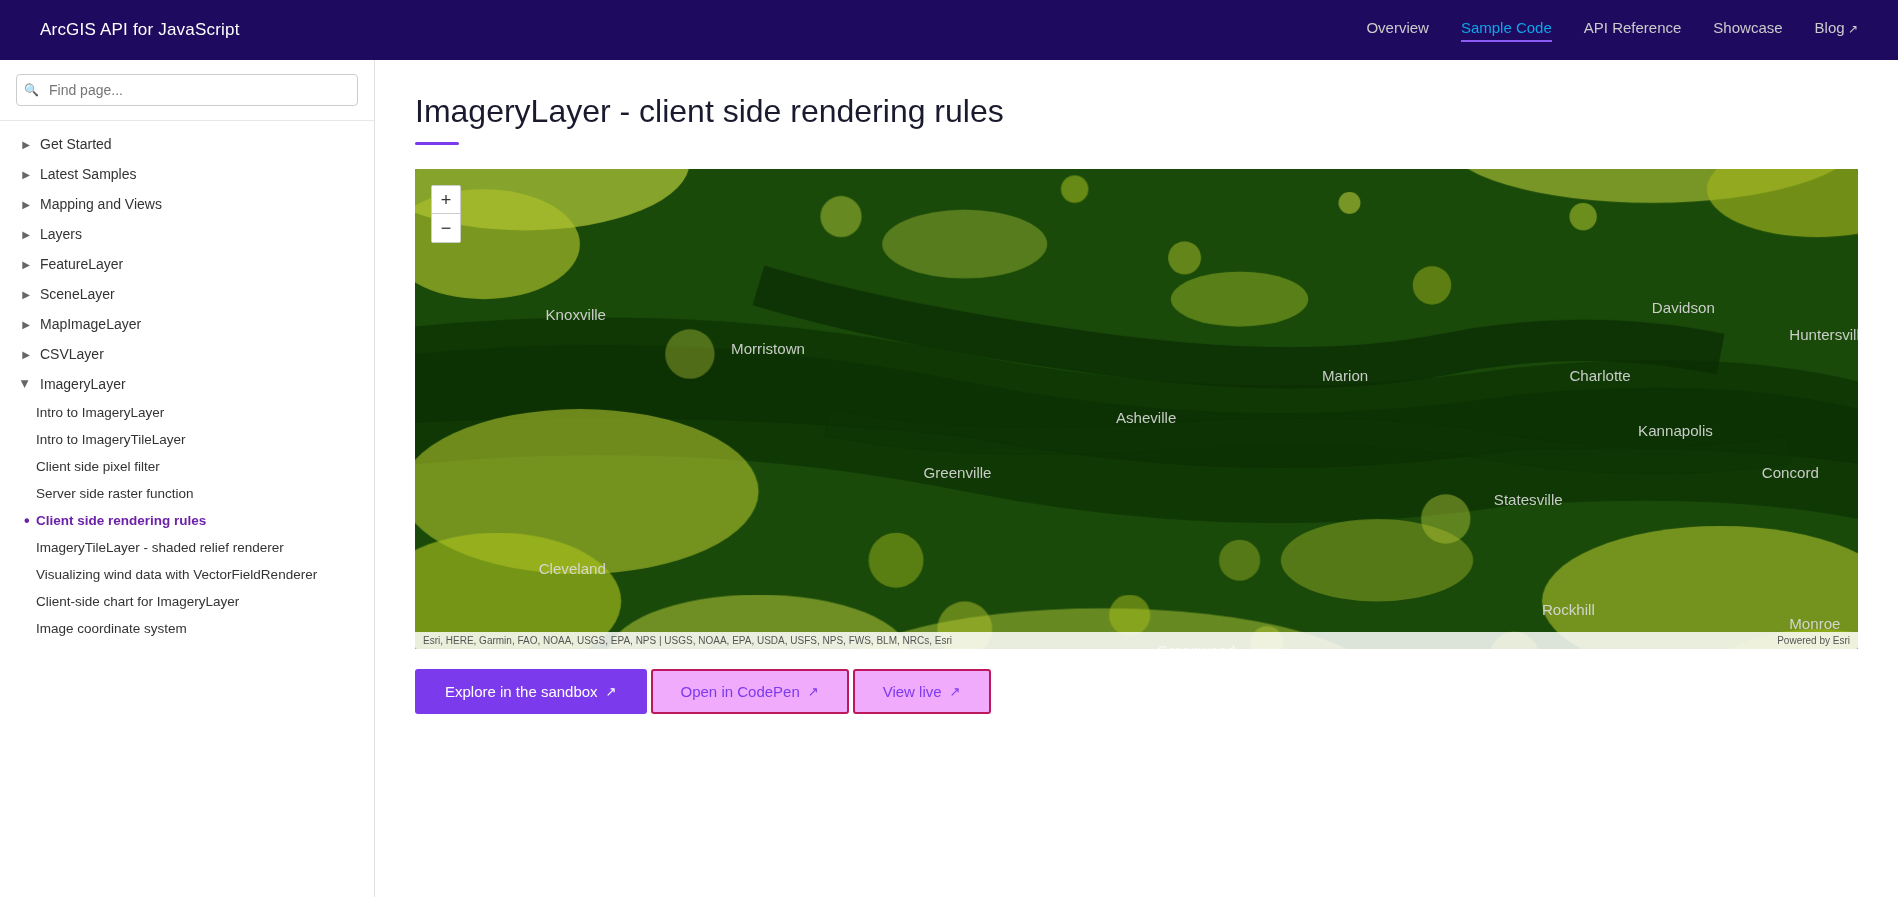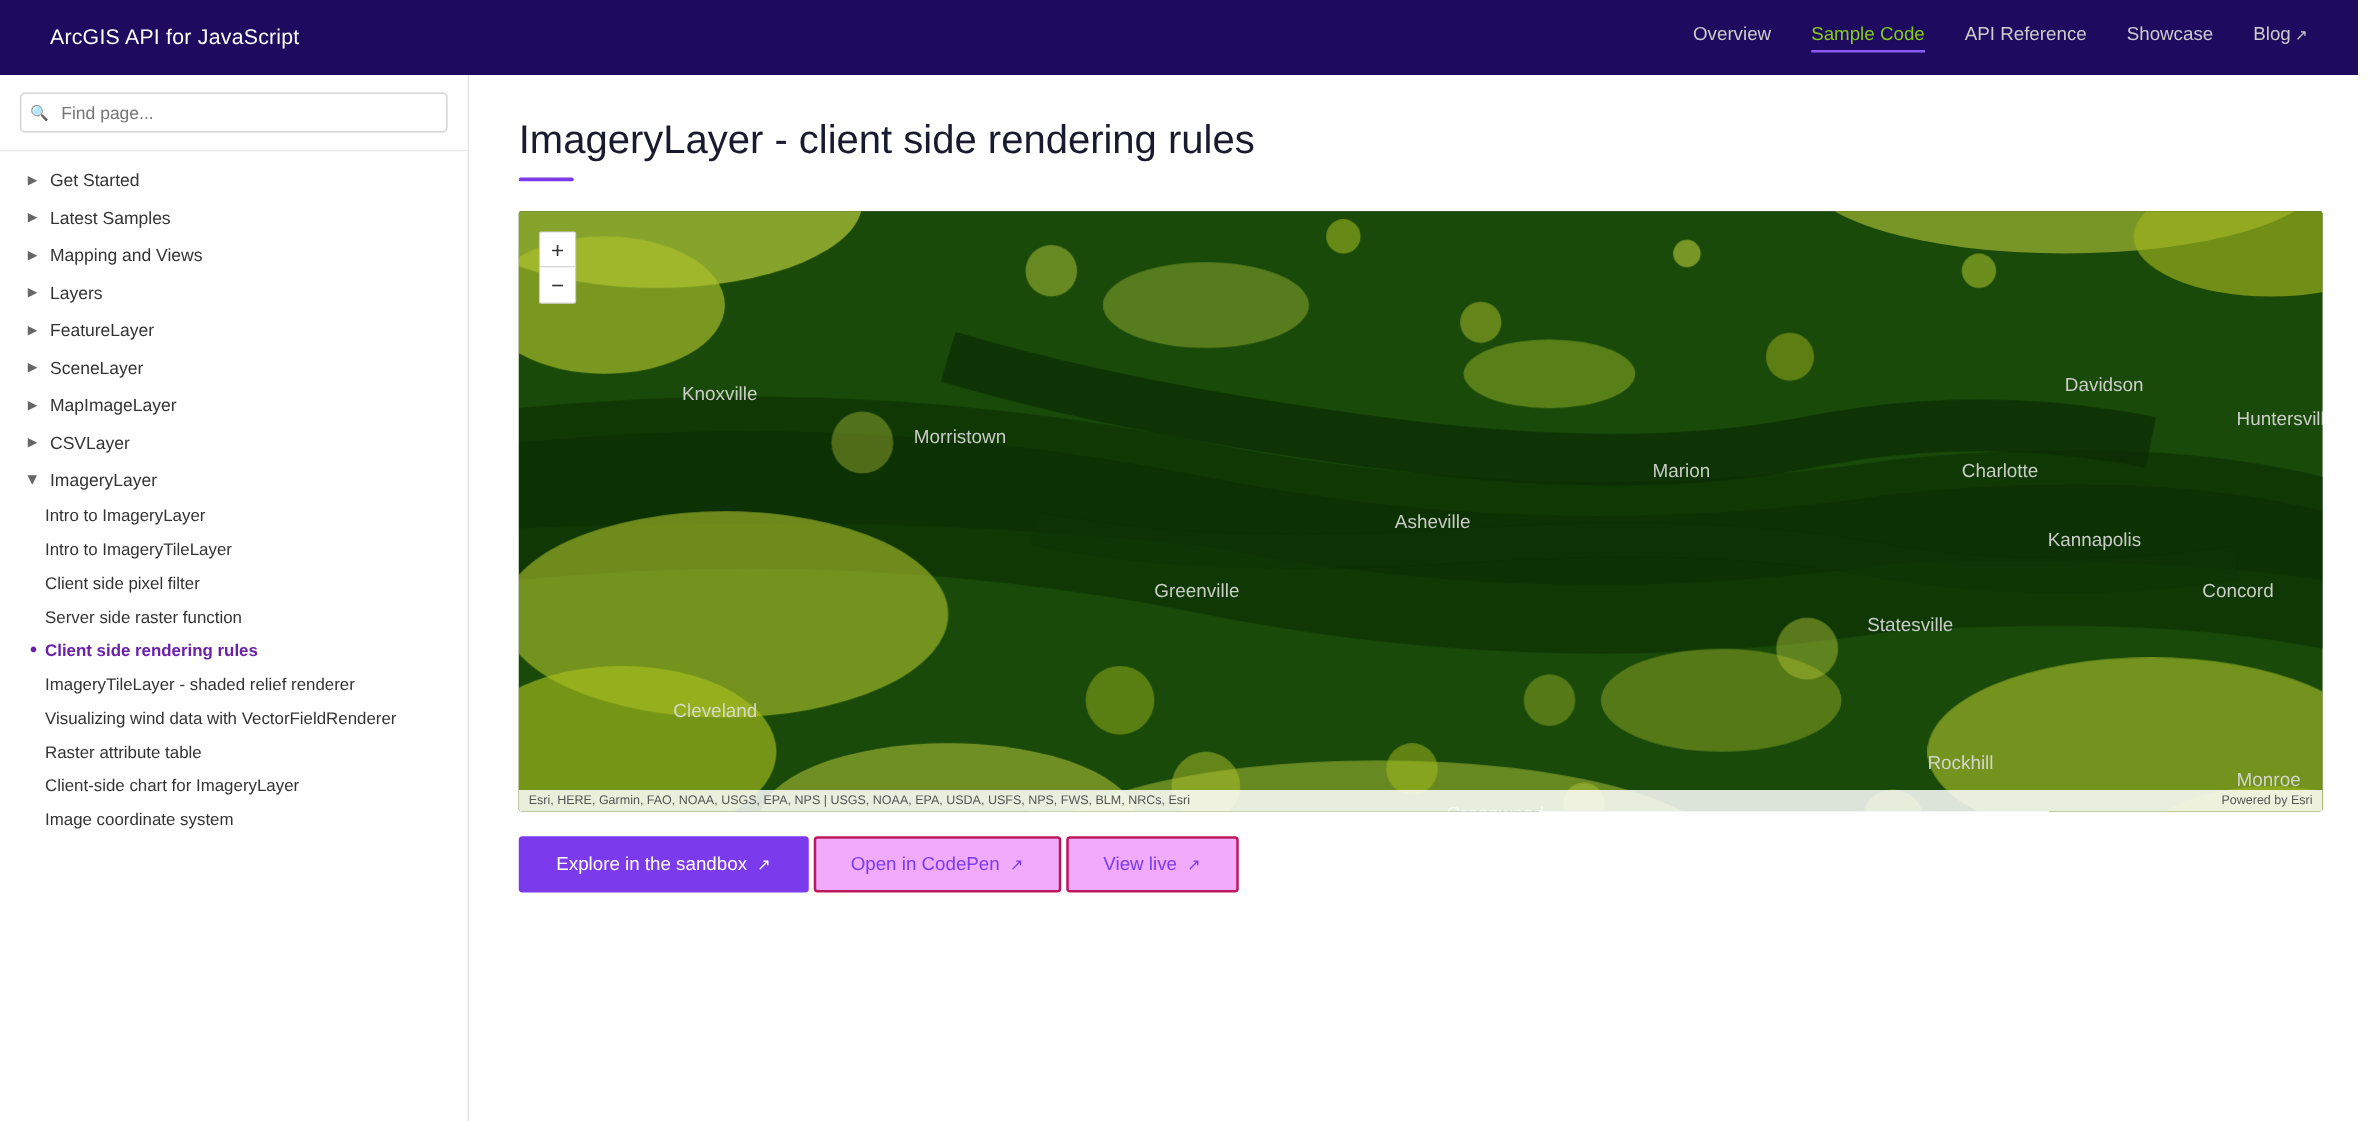--- a/index.html
+++ b/index.html
@@ -6,21 +6,21 @@
     body { font-family: 'Segoe UI', Arial, sans-serif; background: #fff; color: #333; overflow-x: hidden; }
 
     
     header {
       background: #1e0a5e;
       display: flex;
       align-items: center;
       padding: 0 40px;
       height: 60px;
       position: fixed;
-      top: 0; left: 0; right: 12px;
+      top: 0; left: 0; right: 0;
       z-index: 100;
     }
     .header-logo {
       color: #fff;
       font-size: 17px;
       font-weight: 400;
       letter-spacing: 0.2px;
       white-space: nowrap;
       margin-right: auto;
     }
@@ -32,21 +32,21 @@
     .header-nav a {
       color: #ccc;
       text-decoration: none;
       font-size: 15px;
       padding-bottom: 4px;
       border-bottom: 2px solid transparent;
       cursor: pointer;
       text-align: center;
     }
     .header-nav a.active {
-      color: #84cc16;
+      color: #0ea5e9;
       border-bottom: 2px solid #8b5cf6;
     }
     .header-nav a.external::after {
       content: ' ↗';
       font-size: 12px;
     }
 
     
     .page-wrapper {
       display: flex;
@@ -322,21 +322,20 @@
         <span>ImageryLayer</span>
       </div>
       <div class="sidebar-sub">
         <div class="sidebar-sub-item">Intro to ImageryLayer</div>
         <div class="sidebar-sub-item">Intro to ImageryTileLayer</div>
         <div class="sidebar-sub-item">Client side pixel filter</div>
         <div class="sidebar-sub-item">Server side raster function</div>
         <div class="sidebar-sub-item active">Client side rendering rules</div>
         <div class="sidebar-sub-item">ImageryTileLayer - shaded relief renderer</div>
         <div class="sidebar-sub-item">Visualizing wind data with VectorFieldRenderer</div>
-        <div class="sidebar-sub-item">Raster attribute table</div>
         <div class="sidebar-sub-item">Client-side chart for ImageryLayer</div>
         <div class="sidebar-sub-item">Image coordinate system</div>
       </div>
 
     </nav>
   </aside>
 
   <main class="main-content">
 
     <h1 class="page-title">ImageryLayer - client side rendering rules</h1>

